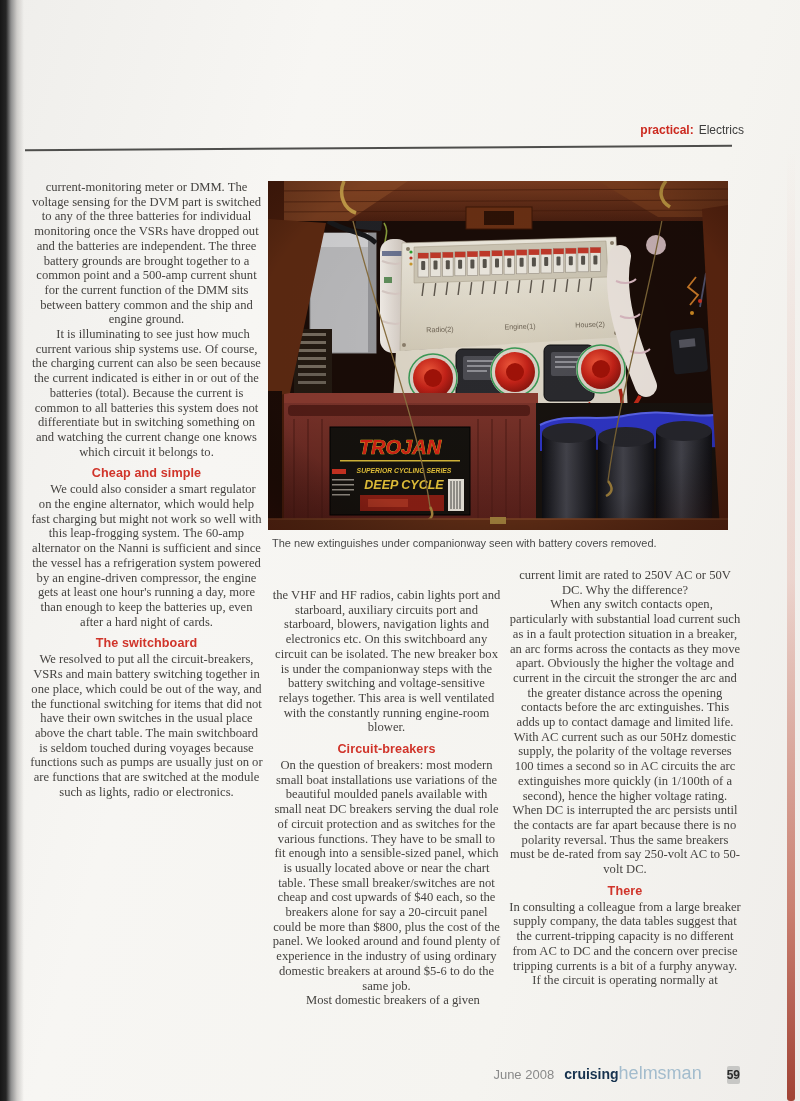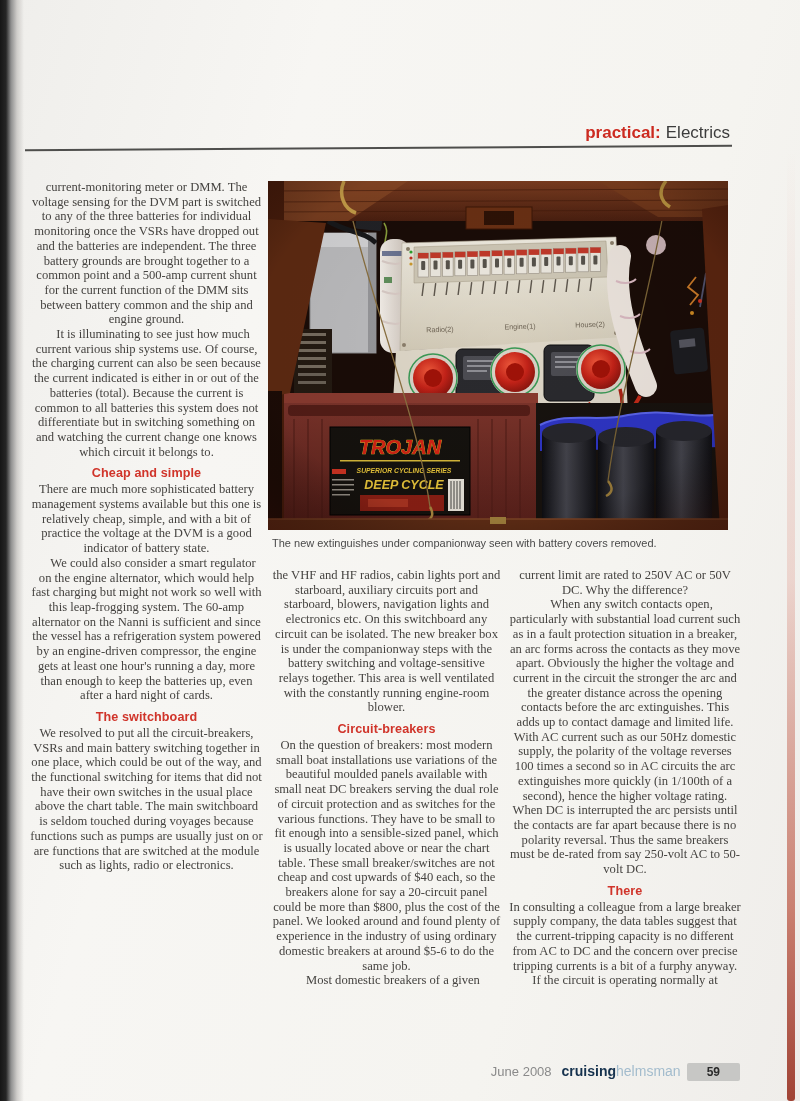--- a/index.html
+++ b/index.html
@@ -5,43 +5,43 @@
   html,body{margin:0;padding:0;background:#dcdcda;}
   .page{
     position:relative;width:800px;height:1101px;overflow:hidden;
     background:linear-gradient(105deg,#efeeeb 0%,#f7f6f3 30%,#f5f4f0 70%,#efedea 100%);
     font-family:"Liberation Serif",serif;color:#454340;
   }
   .scan-left{position:absolute;left:0;top:0;width:24px;height:100%;
     background:linear-gradient(90deg,#161616 0,#262626 6px,#8f8f8f 11px,#cfcdca 17px,rgba(244,243,240,0) 24px);}
   .scan-right{position:absolute;right:5px;top:150px;bottom:0;width:8px;border-radius:3px;
     background:linear-gradient(180deg,rgba(232,190,182,0) 0%,rgba(225,160,148,.35) 45%,#c97f70 80%,#a04335 100%);}
-  .header{position:absolute;top:123px;right:70px;font-family:"Liberation Sans",sans-serif;font-size:17px;}
+  .header{position:absolute;top:123px;right:56px;font-family:"Liberation Sans",sans-serif;font-size:12px;}
   .header .sec{color:#cc2a20;font-weight:bold;}
   .header .top{color:#3c3c3c;margin-left:5px;}
   .header-rule{position:absolute;left:25px;right:68px;top:147px;height:2px;background:#4e4e4c;
     transform:rotate(-0.35deg);transform-origin:center;}
   .col{position:absolute;font-size:12.6px;line-height:14.7px;text-align:center;}
   .col-left{left:30px;top:180px;width:233px;}
-  .col-mid{left:272px;top:568px;width:229px;}
+  .col-mid{left:272px;top:588px;width:229px;}
   .col-right{left:508px;top:568px;width:234px;}
   .col p{margin:0;}
   .col p.ind{text-indent:13px;}
   .subhead{margin:7px 12px 2px;font:700 12.6px "Liberation Sans",sans-serif;color:#d0342a;letter-spacing:.1px;}
   .photo{position:absolute;left:268px;top:181px;width:460px;height:349px;}
   .photo svg{display:block;}
   .caption{position:absolute;left:272px;top:537px;width:460px;
     font:11px "Liberation Sans",sans-serif;color:#4a4a4a;}
   .footer{position:absolute;top:1063px;right:60px;font-family:"Liberation Sans",sans-serif;font-size:13px;
     display:flex;align-items:baseline;}
   .footer .issue{color:#8a8a8a;margin-right:10px;}
   .footer .brand-b{color:#16324e;font-weight:bold;font-size:14px;}
-  .footer .brand-l{color:#a3bccd;font-size:14px;}
-  .footer .pageno{margin-left:6px;font-weight:bold;font-size:12px;color:#2a2a2a;
-    background:#c7c7c5;padding:2px 20px;border-radius:2px;}
+  .footer .brand-l{color:#a3bccd;font-size:18px;}
+  .footer .pageno{margin-left:25px;font-weight:bold;font-size:12px;color:#2a2a2a;
+    background:#c7c7c5;padding:2px 0;border-radius:2px;}
 </style>
 </head>
 <body>
 
 <div class="page">
   <div class="scan-left"></div>
   <div class="scan-right"></div>
 
   <div class="header">
     <span class="sec">practical:</span><span class="top">Electrics</span>
@@ -308,21 +308,20 @@
 
       <rect width="460" height="349" fill="url(#vig)"></rect>
     </svg>
   </div>
   <div class="caption">The new extinguishes under companionway seen with battery covers removed.</div>
 
   <div class="col col-left">
     <p>current-monitoring meter or DMM. The voltage sensing for the DVM part is switched to any of the three batteries for individual monitoring once the VSRs have dropped out and the batteries are independent. The three battery grounds are brought together to a common point and a 500-amp current shunt for the current function of the DMM sits between battery common and the ship and engine ground.</p>
     <p class="ind">It is illuminating to see just how much current various ship systems use. Of course, the charging current can also be seen because the current indicated is either in or out of the batteries (total). Because the current is common to all batteries this system does not differentiate but in switching something on and watching the current change one knows which circuit it belongs to.</p>
     <div class="subhead">Cheap and simple</div>
-    <p>There are much more sophisticated battery management systems available but this one is relatively cheap, simple, and with a bit of practice the voltage at the DVM is a good indicator of battery state.</p>
     <p class="ind">We could also consider a smart regulator on the engine alternator, which would help fast charging but might not work so well with this leap-frogging system. The 60-amp alternator on the Nanni is sufficient and since the vessel has a refrigeration system powered by an engine-driven compressor, the engine gets at least one hour's running a day, more than enough to keep the batteries up, even after a hard night of cards.</p>
     <div class="subhead">The switchboard</div>
     <p>We resolved to put all the circuit-breakers, VSRs and main battery switching together in one place, which could be out of the way, and the functional switching for items that did not have their own switches in the usual place above the chart table. The main switchboard is seldom touched during voyages because functions such as pumps are usually just on or are functions that are switched at the module such as lights, radio or electronics.</p>
   </div>
 
   <div class="col col-mid">
     <p>the VHF and HF radios, cabin lights port and starboard, auxiliary circuits port and starboard, blowers, navigation lights and electronics etc. On this switchboard any circuit can be isolated. The new breaker box is under the companionway steps with the battery switching and voltage-sensitive relays together. This area is well ventilated with the constantly running engine-room blower.</p>
     <div class="subhead">Circuit-breakers</div>
     <p>On the question of breakers: most modern small boat installations use variations of the beautiful moulded panels available with small neat DC breakers serving the dual role of circuit protection and as switches for the various functions. They have to be small to fit enough into a sensible-sized panel, which is usually located above or near the chart table. These small breaker/switches are not cheap and cost upwards of $40 each, so the breakers alone for say a 20-circuit panel could be more than $800, plus the cost of the panel. We looked around and found plenty of experience in the industry of using ordinary domestic breakers at around $5-6 to do the same job.</p>
     <p class="ind">Most domestic breakers of a given</p>

